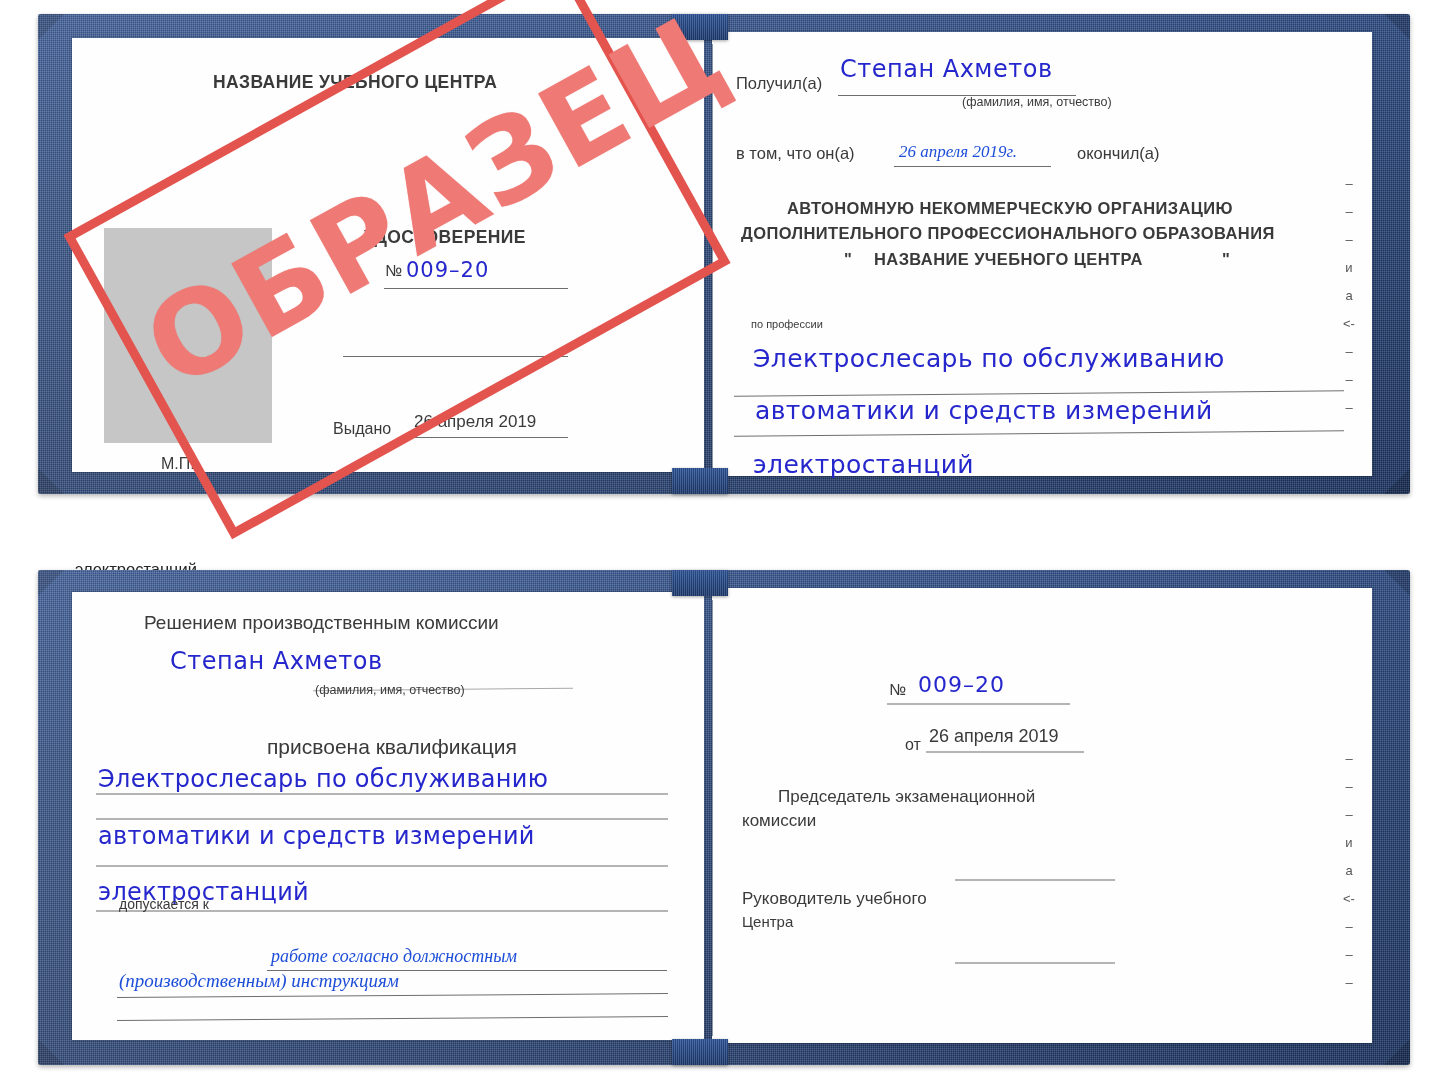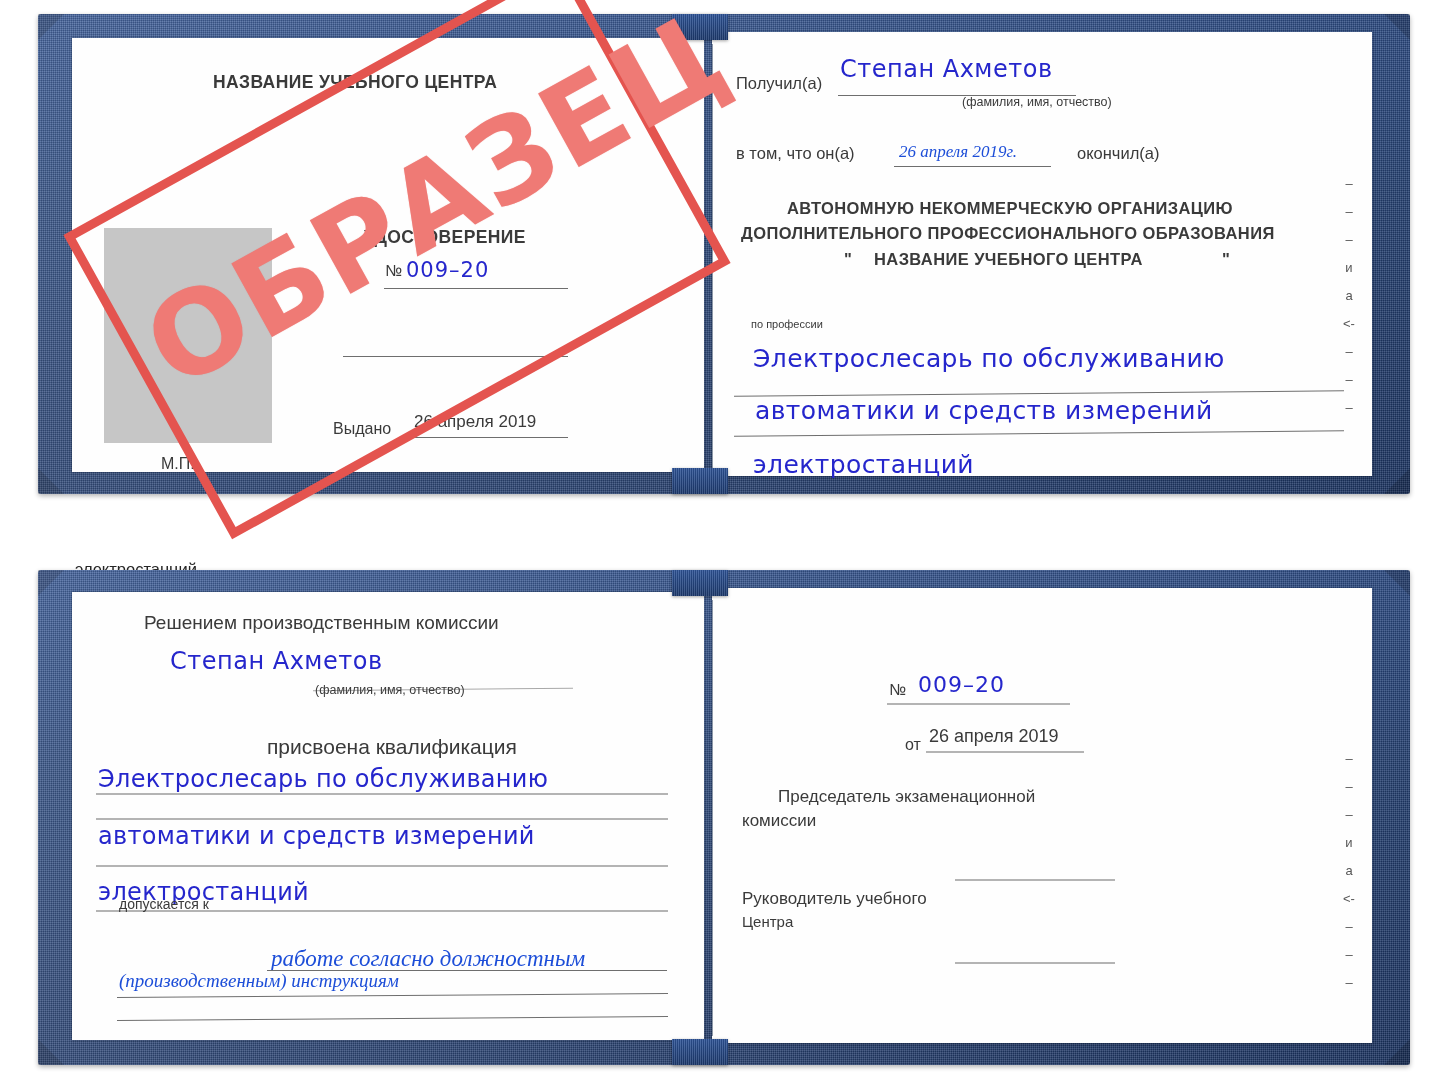--- a/index.html
+++ b/index.html
@@ -158,21 +158,21 @@
 
   <div class="hand" style="left:98px;top:765px;font-size:24px;letter-spacing:.3px;">Электрослесарь по обслуживанию</div>
   <div class="rule grey" style="left:96px;top:793px;width:572px;"></div>
   <div class="rule grey" style="left:96px;top:818px;width:572px;"></div>
   <div class="hand" style="left:98px;top:822px;font-size:24px;letter-spacing:.3px;">автоматики и средств измерений</div>
   <div class="rule grey" style="left:96px;top:865px;width:572px;"></div>
   <div class="hand" style="left:98px;top:878px;font-size:24px;letter-spacing:.3px;">электростанций</div>
   <div class="rule grey" style="left:96px;top:910px;width:572px;"></div>
 
   <div class="t" style="left:119px;top:896px;font-size:14px;">допускается к</div>
-  <div class="hand-it" style="left:271px;top:946px;font-size:23px;text-align:center;">работе согласно должностным</div>
+  <div class="hand-it" style="left:271px;top:946px;font-size:18px;text-align:center;">работе согласно должностным</div>
   <div class="rule" style="left:267px;top:970px;width:400px;"></div>
   <div class="hand-it" style="left:119px;top:970px;font-size:19px;">(производственным) инструкциям</div>
   <div class="rule" style="left:117px;top:995px;width:551px;transform:rotate(-0.4deg);"></div>
   <div class="rule" style="left:117px;top:1018px;width:551px;transform:rotate(-0.4deg);"></div>
 
 
   <div class="t" style="left:889px;top:681px;font-size:16px;">№</div>
   <div class="hand" style="left:918px;top:672px;font-size:22px;letter-spacing:1px;">009–20</div>
   <div class="rule grey" style="left:887px;top:703px;width:183px;"></div>
 

